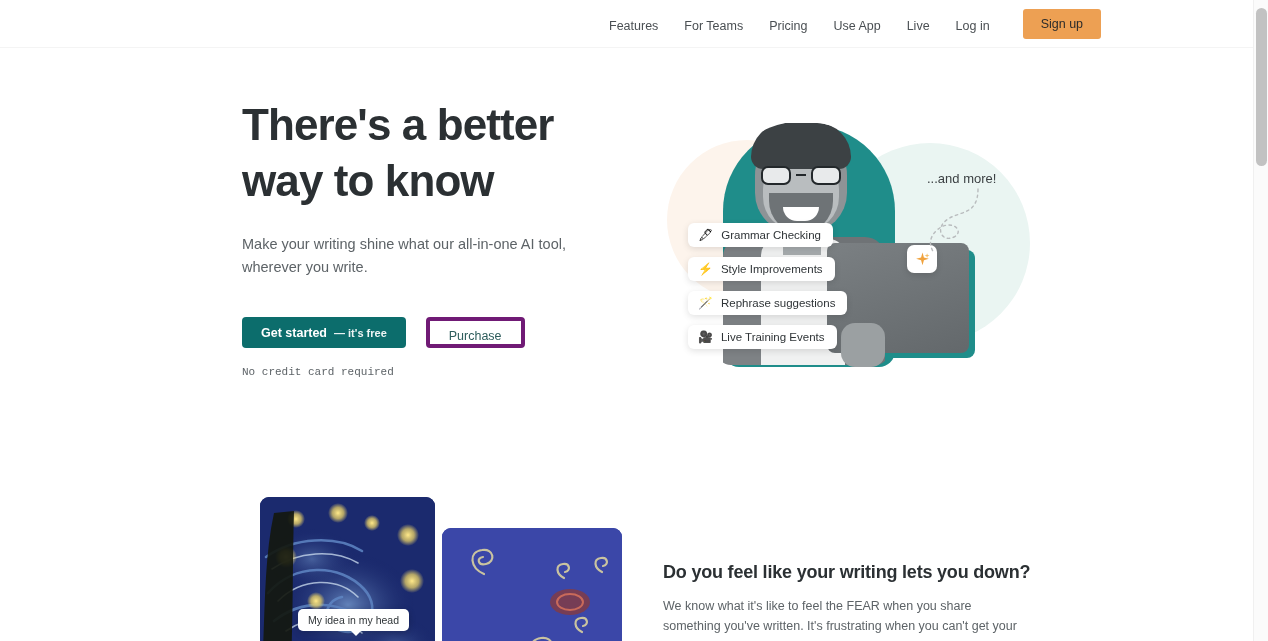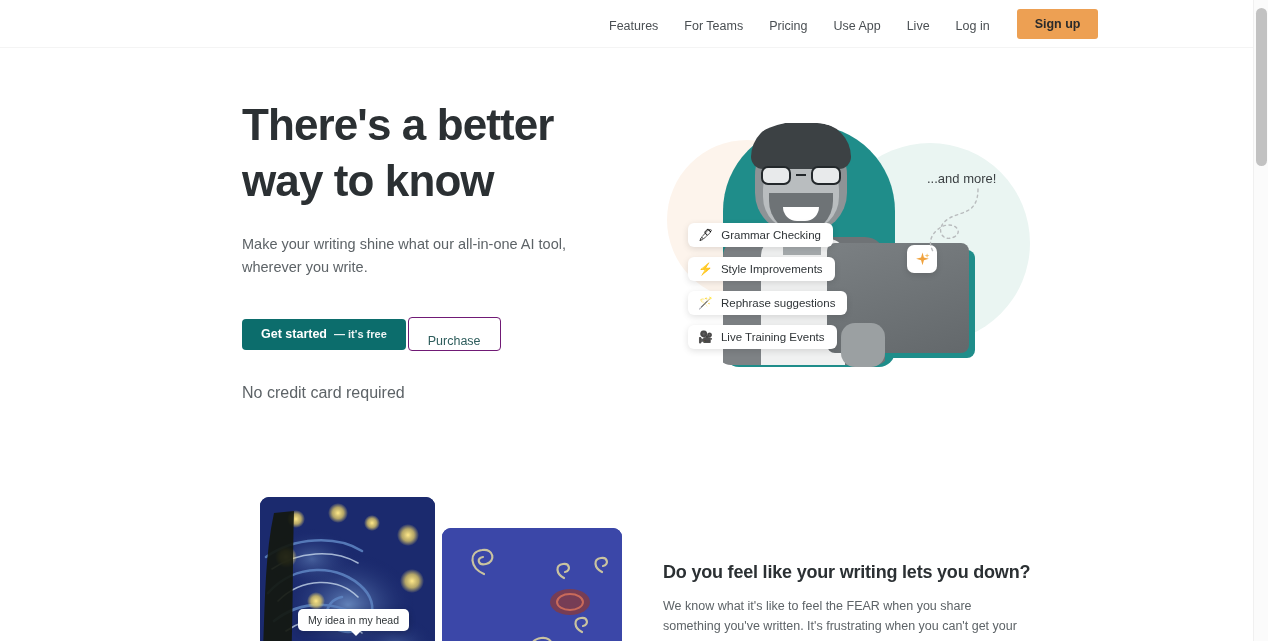--- a/index.html
+++ b/index.html
@@ -59,25 +59,25 @@
     gap: 0px;
   }
   .nav-link {
     font-size: 12.5px;
     color: #4a4f53;
     padding: 6px 13px;
     white-space: nowrap;
     cursor: pointer;
   }
   .nav-cta {
-    margin-left: 14px;
+    margin-left: 20px;
     background: #eda053;
     color: #2b2b2b;
     font-size: 12.5px;
-    font-weight: bold;
+    font-weight: normal;
     padding: 8px 18px;
     border: none;
     border-radius: 3px;
     cursor: pointer;
     font-family: "Liberation Sans", sans-serif;
     white-space: nowrap;
   }
 
   
   .hero-copy { position: absolute; left: 242px; top: 97px; width: 370px; }
@@ -92,21 +92,21 @@
     margin-top: 24px;
     font-size: 14.5px;
     line-height: 23px;
     color: #5d6367;
     width: 325px;
   }
   .hero-actions {
     margin-top: 38px;
     display: flex;
     align-items: center;
-    gap: 2px;
+    gap: 20px;
   }
   .btn-primary {
     background: #0c6d6c;
     color: #ffffff;
     border: none;
     border-radius: 4px;
     padding: 0 19px;
     height: 31px;
     font-size: 12.5px;
     font-weight: bold;
@@ -114,33 +114,34 @@
     font-family: "Liberation Sans", sans-serif;
     display: inline-flex;
     align-items: center;
     gap: 7px;
     white-space: nowrap;
   }
   .btn-primary .sub { font-weight: bold; font-size: 11px; opacity: .93; text-align: right; }
   .btn-secondary {
     background: #ffffff;
     color: #2e5d5c;
-    border: 1px solid #701a75;
+    border: 4px solid #701a75;
     border-radius: 4px;
     height: 31px;
-    padding: 16px 19px;
+    padding: 8px 19px;
     font-size: 12.5px;
     cursor: pointer;
     font-family: "Liberation Sans", sans-serif;
     white-space: nowrap;
   }
   .hero-note {
-    margin-top: 33px;
-    font-size: 16px;
+    margin-top: 18px;
+    font-size: 11px;
     color: #5d6367;
+    font-family: Liberation Mono, monospace;
   }
 
   
   .illus { position: absolute; left: 655px; top: 95px; width: 380px; height: 300px; text-align: right; }
   .blob-mint {
     position: absolute; right: 5px; top: 48px;
     width: 200px; height: 200px; border-radius: 50%;
     background: #eaf5f2;
   }
   .blob-peach {

